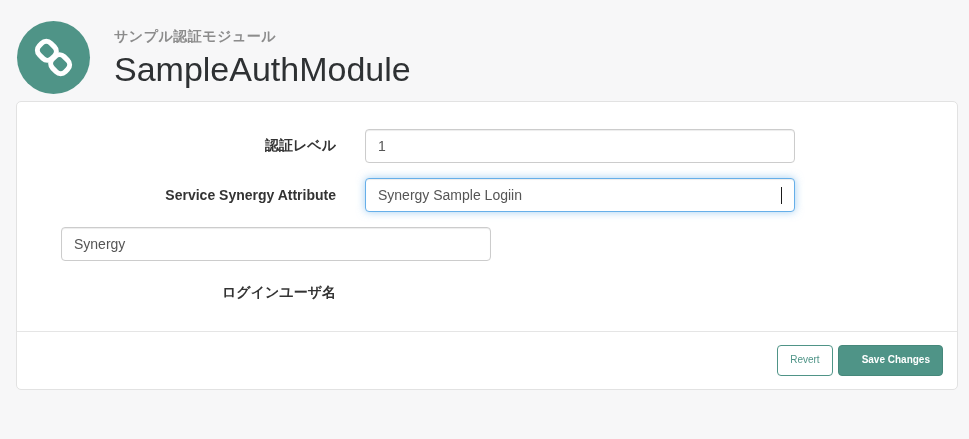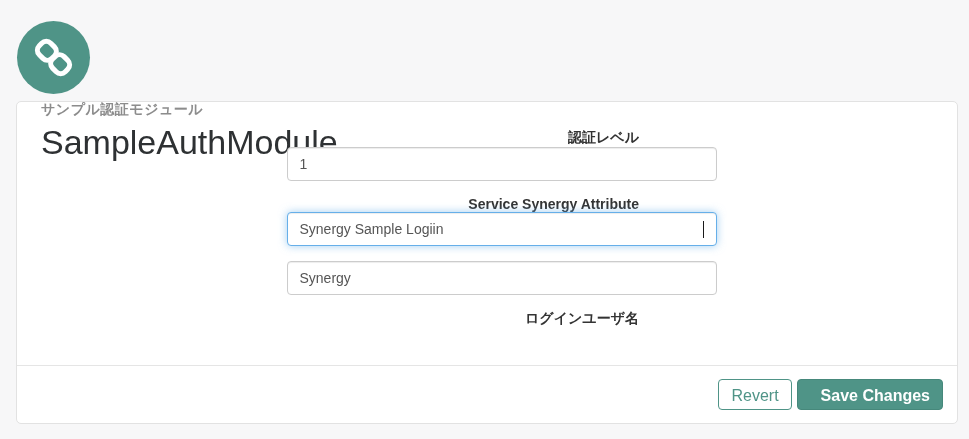--- a/index.html
+++ b/index.html
@@ -9,21 +9,20 @@
     background: #f7f7f8;
     font-family: "Liberation Sans", sans-serif;
     overflow: hidden;
   }
   
   .page-header {
     display: flex;
     align-items: flex-start;
     padding: 21px 0 0 17px;
     height: 101px;
-    flex-direction: column;
   }
   .icon-circle {
     width: 73px; height: 73px;
     border-radius: 50%;
     background: #4f9487;
     display: flex; align-items: center; justify-content: center;
     flex: 0 0 auto;
   }
   .header-text { margin-left: 24px; padding-top: 8px; }
   .subtitle {
@@ -46,21 +45,20 @@
     background: #ffffff;
     border: 1px solid #e2e2e2;
     border-radius: 5px;
   }
   .card-body { padding: 27px 15px 21px 15px; }
   .form-row {
     display: flex;
     align-items: center;
     margin-bottom: 15px;
     min-height: 34px;
-    flex-direction: column;
   }
   .form-row:last-child { margin-bottom: 0; }
   .control-label {
     width: 304px;
     text-align: right;
     font-size: 14px;
     font-weight: bold;
     color: #333333;
     flex: 0 0 auto;
   }
@@ -94,21 +92,21 @@
   
   .card-footer {
     border-top: 1px solid #e5e5e5;
     padding: 13px 14px;
     display: flex;
     justify-content: flex-end;
     align-items: center;
   }
   .btn {
     font-family: "Liberation Sans", sans-serif;
-    font-size: 16px;
+    font-size: 10px;
     line-height: 1.42857;
     border-radius: 4px;
     padding: 5px 12px;
     height: 31px;
     cursor: pointer;
   }
   .btn-revert {
     background: #ffffff;
     color: #4f9487;
     border: 1px solid #4f9487;

